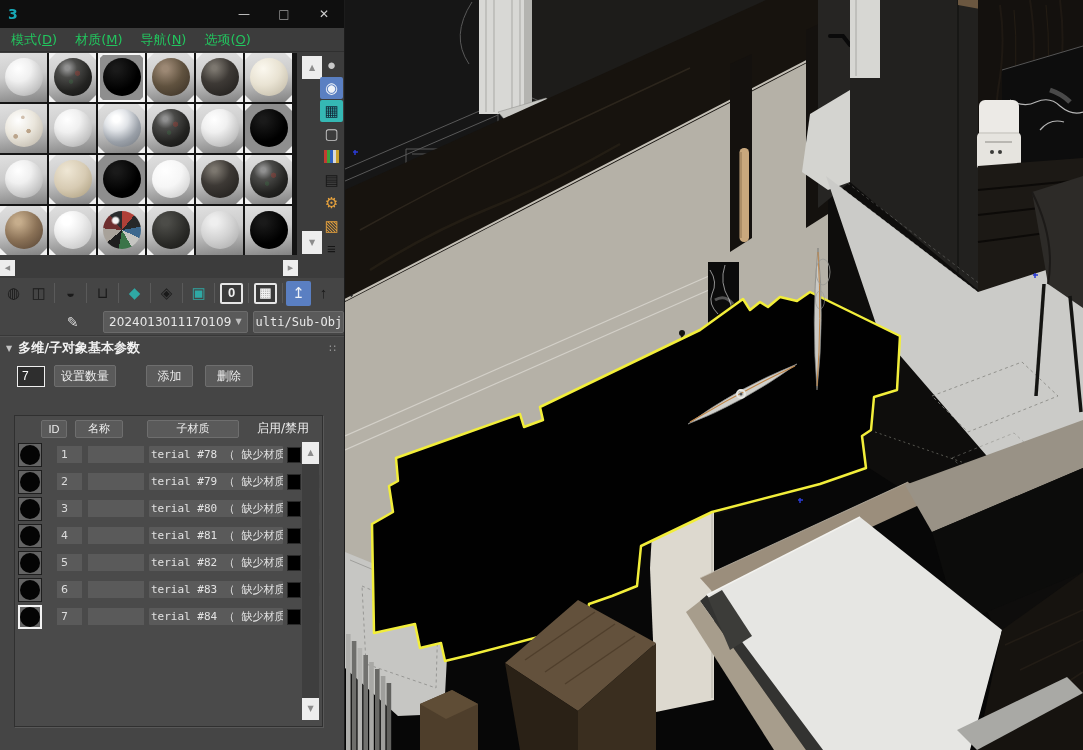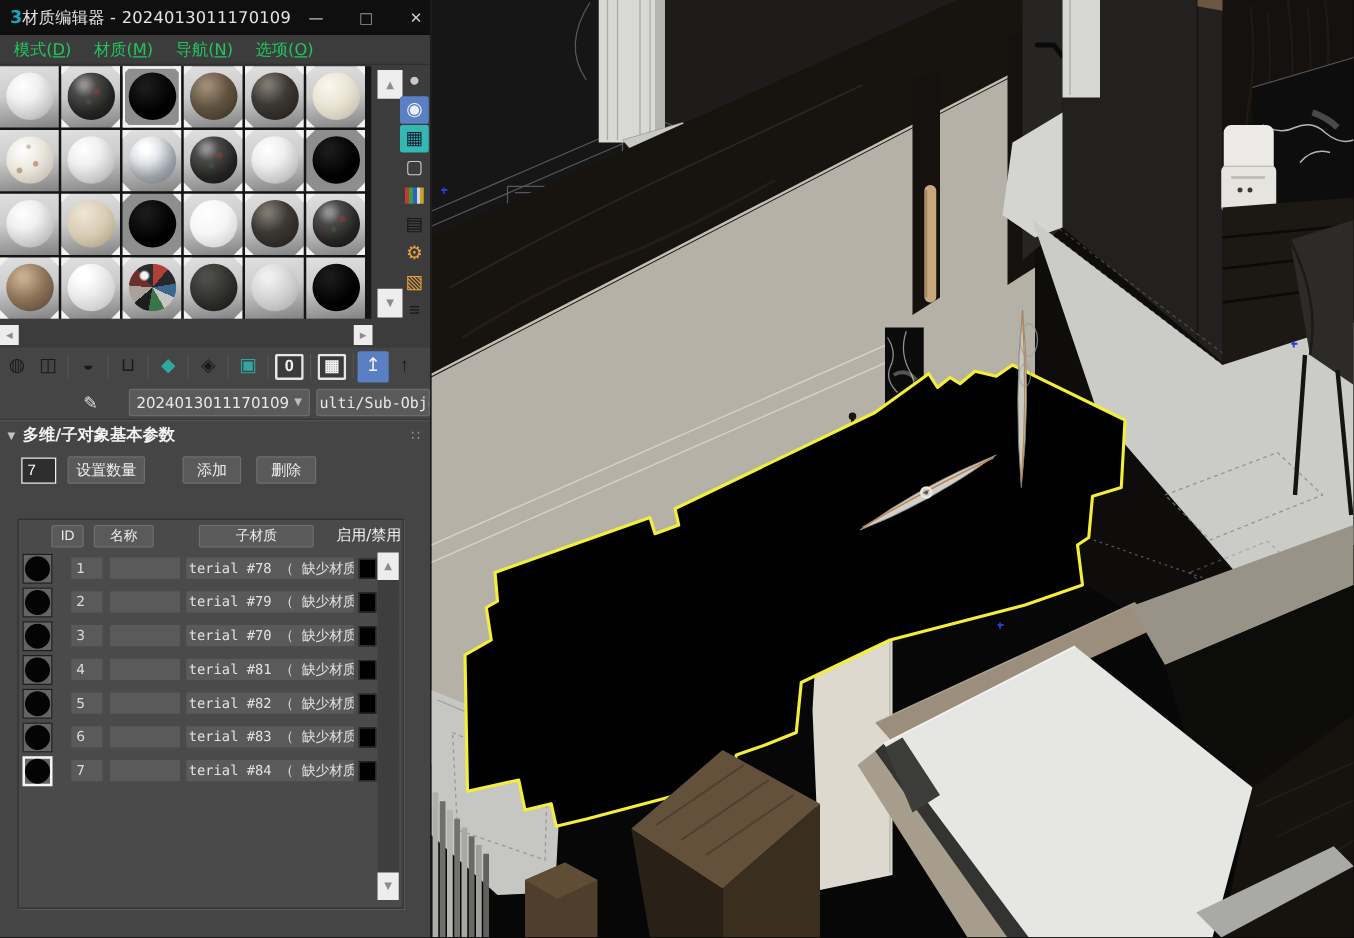--- a/index.html
+++ b/index.html
@@ -124,21 +124,21 @@
   #btn-del { width:48px; margin-left:12px; }
 
   
   #sub-table { position:absolute; left:14px; top:415px; width:309px; height:312px;
                background:#4a4a4a; border:1px solid #303030; box-shadow:1px 1px 0 #585858; }
   #sub-head { height:25px; display:flex; align-items:center; color:#f0f0f0; font-size:12px; }
   .hbtn { height:18px; background:#5a5a5a; border:1px solid #6e6e6e; border-radius:2px;
           color:#ededed; font-size:11px; }
   #h-id { width:26px; margin-left:26px; }
   #h-name { width:48px; margin-left:8px; }
-  #h-sub { width:92px; margin-left:36px; }
+  #h-sub { width:92px; margin-left:24px; }
   #h-enable { margin-left:18px; }
   .srow { height:27px; display:flex; align-items:center; }
   .swatch { width:24px; height:24px; margin-left:3px; background:#646464; border:1px solid #1e1e1e;
             display:flex; align-items:center; justify-content:center; }
   .swatch.sel { border:2px solid #f4f4f4; }
   .mat-dot { width:20px; height:20px; border-radius:50%; background:#040404; }
   .idf { width:25px; height:17px; background:#5a5a5a; color:#dcdcdc; font-size:11px;
          padding-left:4px; line-height:17px; margin-left:15px; }
   .namef { width:56px; height:17px; background:#5a5a5a; margin-left:6px; }
   .subbtn { width:134px; height:17px; background:#5a5a5a; border:none; border-radius:1px;
@@ -337,21 +337,20 @@
       <path d="M355,150 v5 M353,152 h5"></path>
       <path d="M800,498 v5 M798,500 h5"></path>
       <path d="M1035,273 v5 M1033,275 h5"></path>
     </g>
   </svg>
 
   <div id="mat-editor">
 
     <div id="title-bar">
       <span id="app-icon">3</span>
-      <span id="title-text">材质编辑器 - 2024013011170109</span>
       <span id="win-btns">
         <span class="wbtn">—</span>
         <span class="wbtn max">□</span>
         <span class="wbtn">✕</span>
       </span>
     </div>
 
     <div id="menu-bar">
         <span class="menu-item">模式(<u>D</u>)</span>
         <span class="menu-item">材质(<u>M</u>)</span>
@@ -600,21 +599,21 @@
             <button class="subbtn">terial #79 （ 缺少材质</button>
             <div class="cswatch"></div>
             <div class="chk">✔</div>
           </div>
           <div class="srow">
             <div class="swatch">
               <div class="mat-dot"></div>
             </div>
             <div class="idf">3</div>
             <div class="namef"></div>
-            <button class="subbtn">terial #70 （ 缺少材质</button>
+            <button class="subbtn">terial #80 （ 缺少材质</button>
             <div class="cswatch"></div>
             <div class="chk">✔</div>
           </div>
           <div class="srow">
             <div class="swatch">
               <div class="mat-dot"></div>
             </div>
             <div class="idf">4</div>
             <div class="namef"></div>
             <button class="subbtn">terial #81 （ 缺少材质</button>

